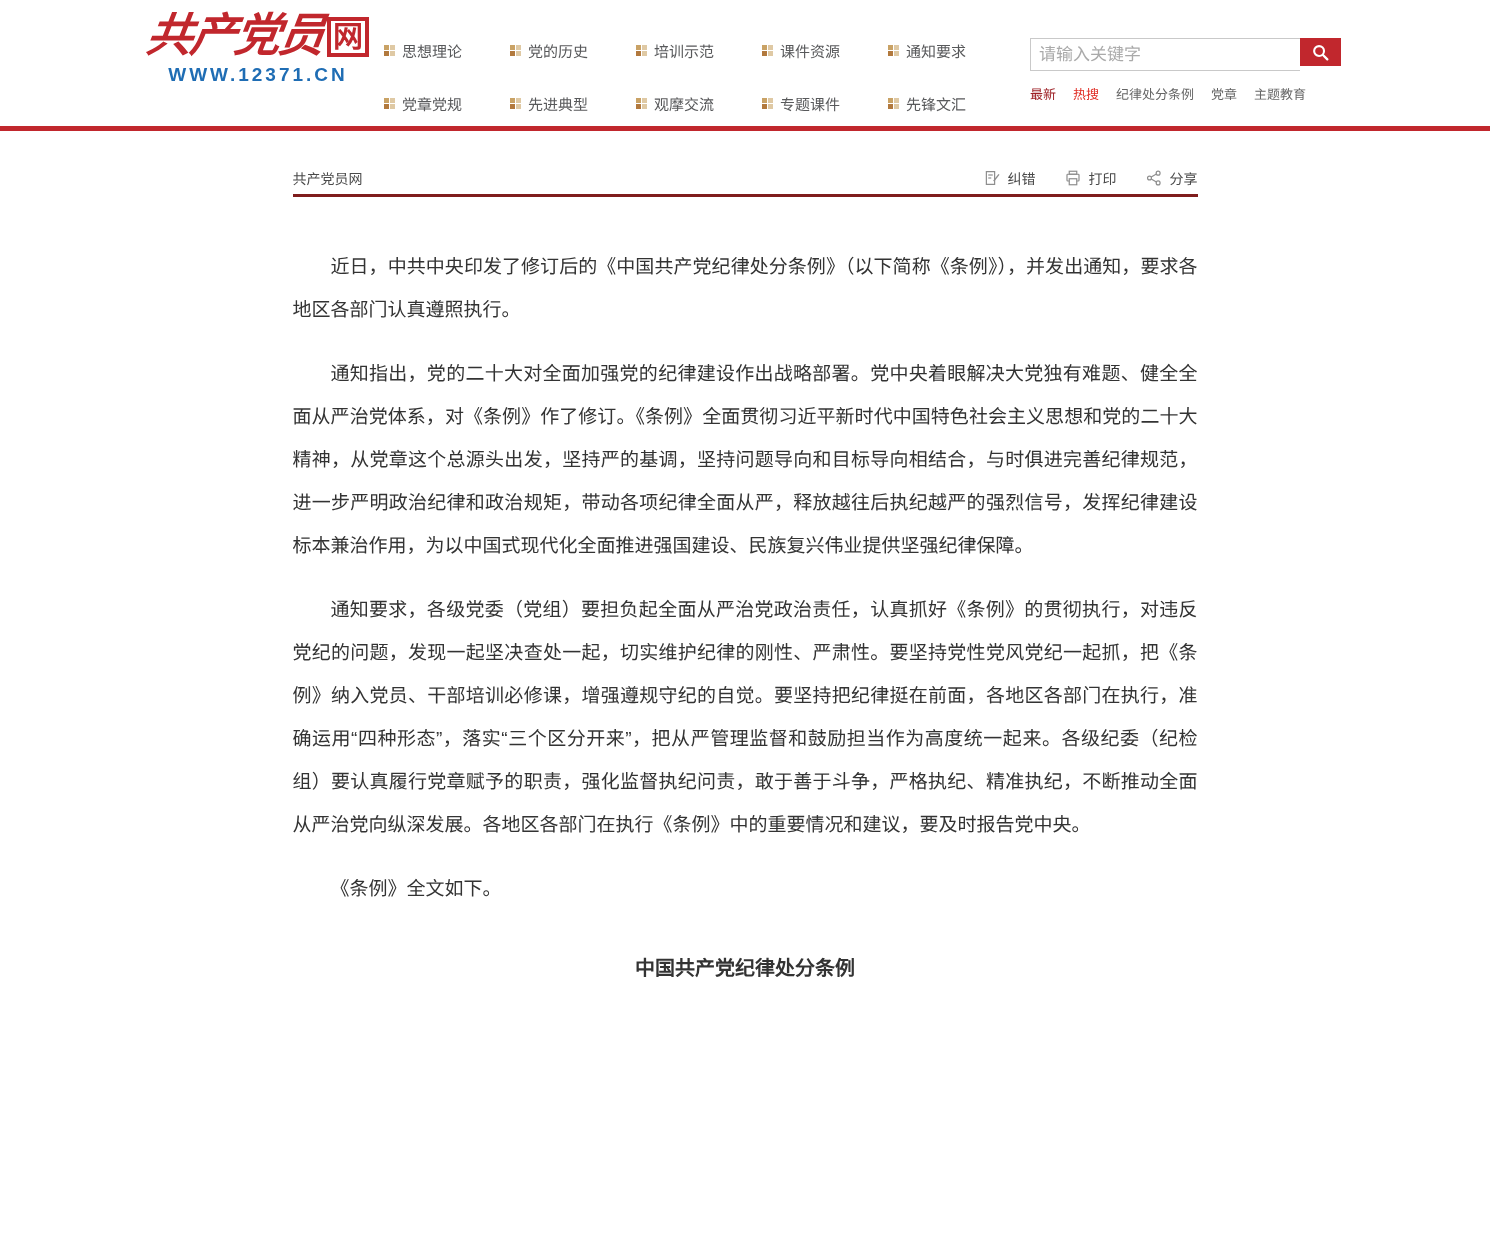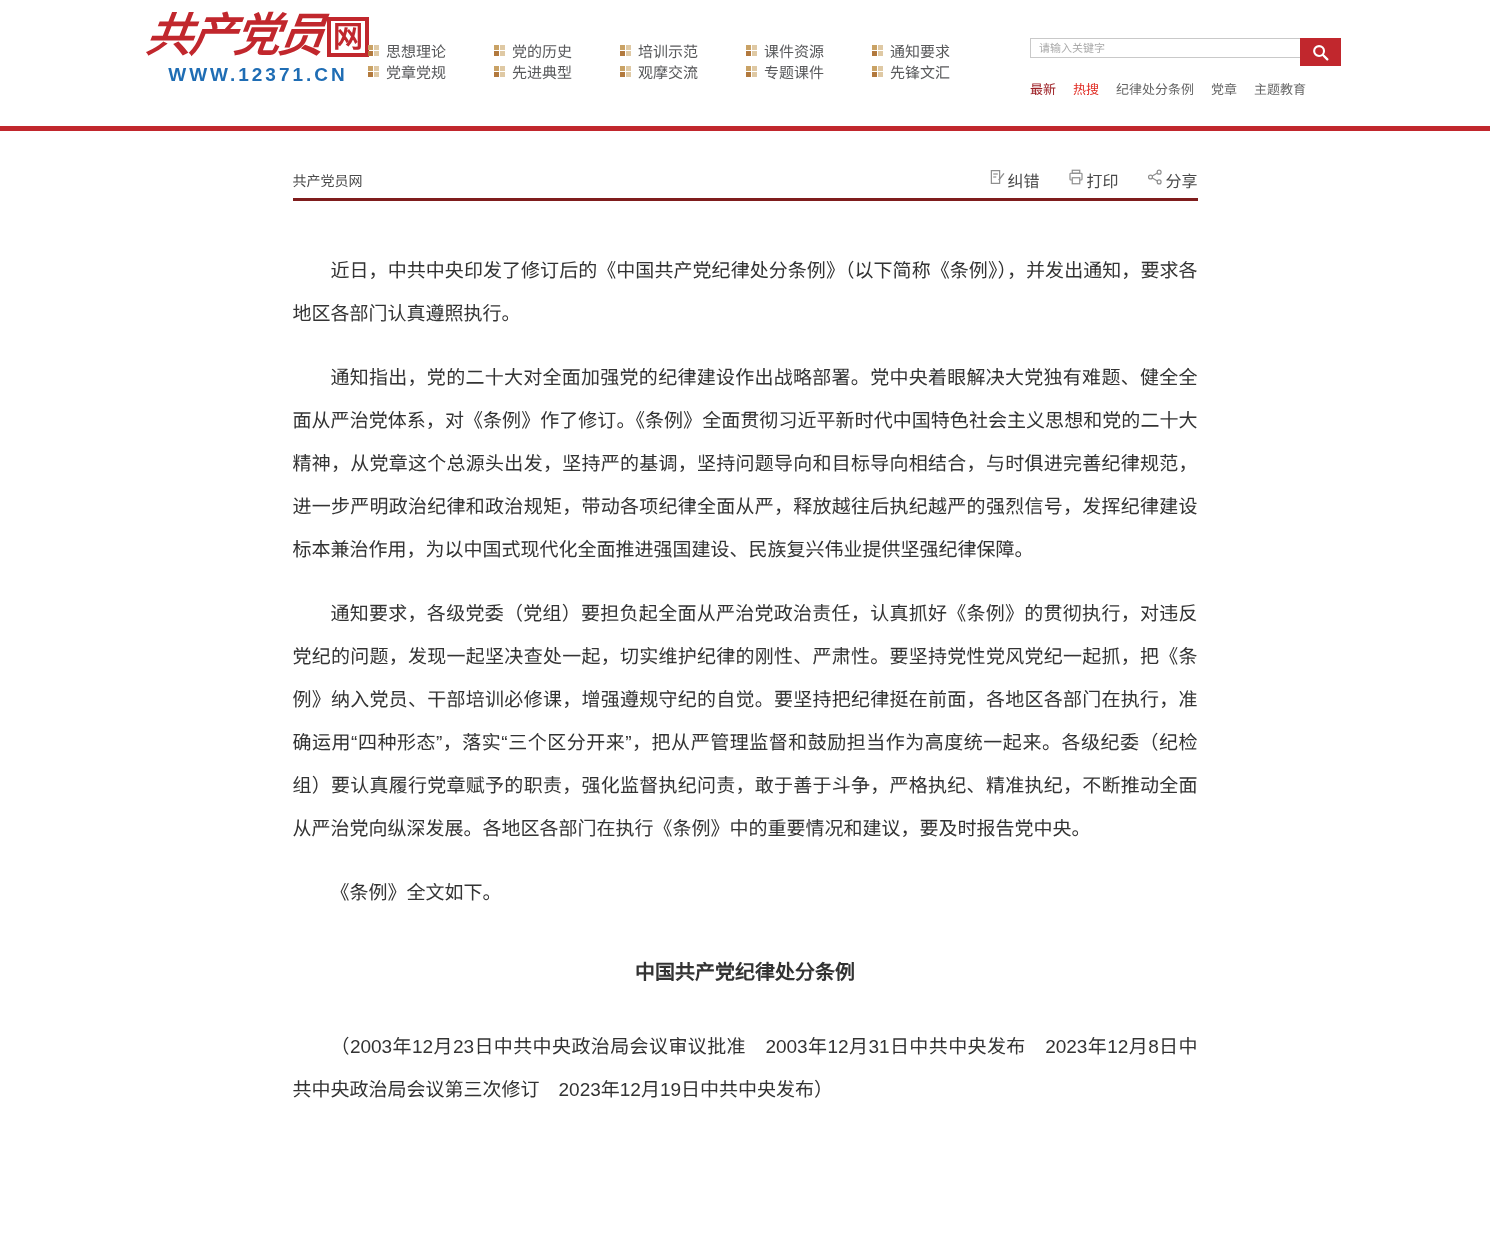--- a/index.html
+++ b/index.html
@@ -11,47 +11,47 @@
   .redbar { position:absolute; left:0; top:126px; width:1490px; height:5px; background:#c1272d; }
 
   .logo { position:absolute; left:143px; top:12px; width:230px; text-align:center; cursor:pointer; }
   .logo-cn { white-space:nowrap; line-height:1; }
   .logo-script { font-family:"DejaVu Serif","Liberation Serif",serif; font-style:italic; font-weight:bold;
     font-size:46px; color:#c1272d; letter-spacing:-2px; transform:skewX(-8deg); display:inline-block; }
   .logo-net { display:inline-block; border:4px solid #c1272d; color:#c1272d; font-weight:bold;
     font-size:30px; line-height:1; padding:1px 2px; margin-left:4px; vertical-align:4px; }
   .logo-url { margin-top:6px; color:#1f6db4; font-weight:bold; font-size:19px; letter-spacing:3px; }
 
-  .nav { position:absolute; left:368px; top:40px; display:grid;
-    grid-template-columns:repeat(5,126px); row-gap:0; }
+  .nav { position:absolute; left:384px; top:40px; display:grid;
+    grid-template-columns:repeat(5,126px); row-gap:32px; }
   .nav-item { display:flex; align-items:center; color:#58595b; font-size:15px; text-decoration:none; cursor:pointer; }
   .navicon { width:5px; height:5px; background:#c9a265; margin:0 13px 6px 0; display:inline-block;
     box-shadow:6px 0 0 #dfc9a4, 0 6px 0 #b2793d, 6px 6px 0 #dfc9a4; }
 
   .search-area { position:absolute; left:1030px; top:38px; width:330px; }
   .search-row { display:flex; }
-  .search-input { width:270px; height:20px; border:1px solid #c9c9c9; border-right:none;
-    padding:0 8px; font-size:11px; color:#333; outline:none; }
+  .search-input { width:270px; height:33px; border:1px solid #c9c9c9; border-right:none;
+    padding:0 8px; font-size:17px; color:#333; outline:none; }
   .search-input::placeholder { color:#aaa; }
   .search-btn { width:41px; height:28px; background:#c1272d; border:none; cursor:pointer;
     display:flex; align-items:center; justify-content:center; }
   .hotwords { margin-top:13px; display:flex; gap:17px; font-size:13px; white-space:nowrap; }
   .hotwords a { text-decoration:none; cursor:pointer; }
   .hw-latest { color:#9c1f24; }
   .hw-hot { color:#e02a21; }
   .hw-gray { color:#666; }
 
   
   .article { width:905px; margin:0 auto; }
   .article-title { margin-top:69px; font-size:30px; font-weight:bold; color:#2f2f2f; letter-spacing:1px; }
   .byline { margin-top:42px; padding-bottom:6px; border-bottom:3px solid #7f1d1d;
     display:flex; justify-content:space-between; align-items:center; }
   .source { font-size:14px; color:#4a4a4a; }
   .actions { display:flex; gap:28px; align-items:center; }
-  .action { display:flex; gap:1px; font-size:16px; color:#4a4a4a; cursor:pointer; }
+  .action { display:flex; gap:7px; align-items:center; font-size:14px; color:#4a4a4a; cursor:pointer; }
   .action svg { display:block; }
 
   .body-text { margin-top:48px; }
   .body-text p { font-size:19px; color:#333; line-height:43px; text-align:justify;
     text-indent:2em; margin-bottom:21px; }
   .doc-title { text-align:center; font-size:20px; font-weight:bold; color:#333;
     margin:42px 0 40px; }
   .doc-dates { font-size:18px; color:#404040; line-height:43px; text-indent:2em; text-align:justify; }
 </style>
 </head>
@@ -163,16 +163,15 @@
       </span>
     </div>
   </div>
 
   <div class="body-text">
     <p>近日，中共中央印发了修订后的《中国共产党纪律处分条例》（以下简称《条例》），并发出通知，要求各地区各部门认真遵照执行。</p>
     <p>通知指出，党的二十大对全面加强党的纪律建设作出战略部署。党中央着眼解决大党独有难题、健全全面从严治党体系，对《条例》作了修订。《条例》全面贯彻习近平新时代中国特色社会主义思想和党的二十大精神，从党章这个总源头出发，坚持严的基调，坚持问题导向和目标导向相结合，与时俱进完善纪律规范，进一步严明政治纪律和政治规矩，带动各项纪律全面从严，释放越往后执纪越严的强烈信号，发挥纪律建设标本兼治作用，为以中国式现代化全面推进强国建设、民族复兴伟业提供坚强纪律保障。</p>
     <p>通知要求，各级党委（党组）要担负起全面从严治党政治责任，认真抓好《条例》的贯彻执行，对违反党纪的问题，发现一起坚决查处一起，切实维护纪律的刚性、严肃性。要坚持党性党风党纪一起抓，把《条例》纳入党员、干部培训必修课，增强遵规守纪的自觉。要坚持把纪律挺在前面，各地区各部门在执行，准确运用“四种形态”，落实“三个区分开来”，把从严管理监督和鼓励担当作为高度统一起来。各级纪委（纪检组）要认真履行党章赋予的职责，强化监督执纪问责，敢于善于斗争，严格执纪、精准执纪，不断推动全面从严治党向纵深发展。各地区各部门在执行《条例》中的重要情况和建议，要及时报告党中央。</p>
     <p>《条例》全文如下。</p>
     <h2 class="doc-title">中国共产党纪律处分条例</h2>
-    <p class="doc-dates">（2003年12月23日中共中央政治局会议审议批准　2003年12月31日中共中央发布　2023年12月8日中共中央政治局会议第三次修订　2023年12月19日中共中央发布）</p>
 
   </div>
 </div>
 
 </body></html>

